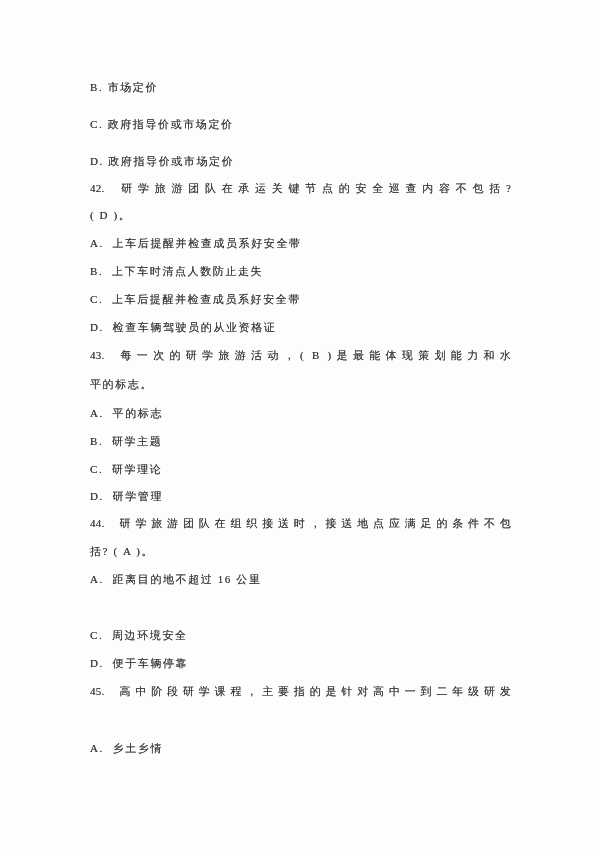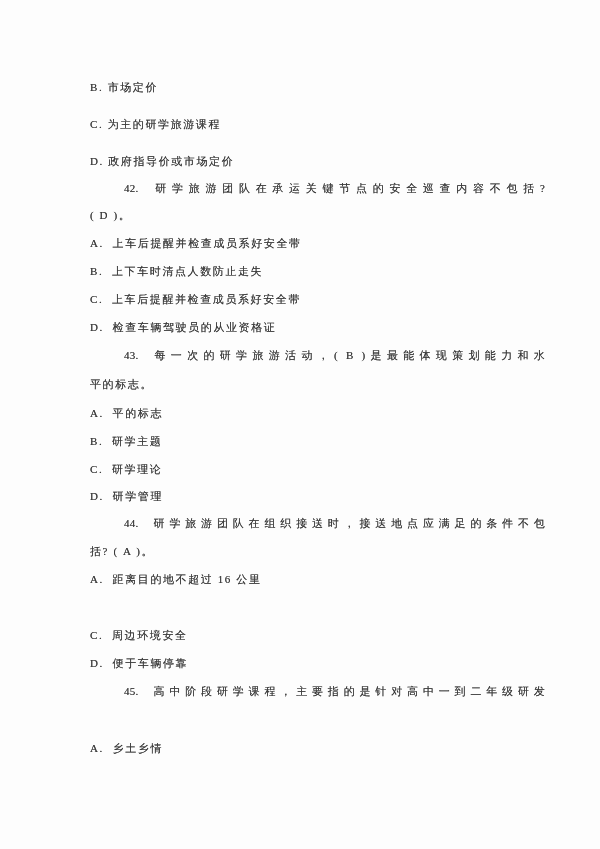--- a/index.html
+++ b/index.html
@@ -22,29 +22,28 @@
     letter-spacing: 1.6px;
     color: #3a3a3a;
     white-space: pre;
     text-shadow: 0 0 0.5px rgba(58,58,58,0.75);
   }
   .line.justify {
     letter-spacing: 0.2px;
     white-space: pre-wrap;
     text-align: justify;
     text-align-last: justify;
-    margin-left: 34px;
   }
 </style>
 </head>
 <body>
 
 <div class="page">
   <div class="line" style="top:77px">B. 市场定价</div>
-  <div class="line" style="top:114px">C. 为主的研学旅游课程</div>
+  <div class="line" style="top:114px">C. 政府指导价或市场定价</div>
   <div class="line" style="top:151px">D. 政府指导价或市场定价</div>
   <div class="line justify" style="top:178px">42.  研学旅游团队在承运关键节点的安全巡查内容不包括?</div>
   <div class="line" style="top:205px">( D )。</div>
   <div class="line" style="top:233px">A.  上车后提醒并检查成员系好安全带</div>
   <div class="line" style="top:261px">B.  上下车时清点人数防止走失</div>
   <div class="line" style="top:317px">D.  检查车辆驾驶员的从业资格证</div>
   <div class="line" style="top:289px">C.  上车后提醒并检查成员系好安全带</div>
   <div class="line justify" style="top:345px">43.  每一次的研学旅游活动，( B )是最能体现策划能力和水</div>
   <div class="line" style="top:374px">平的标志。</div>
   <div class="line" style="top:403px">A.  平的标志</div>

